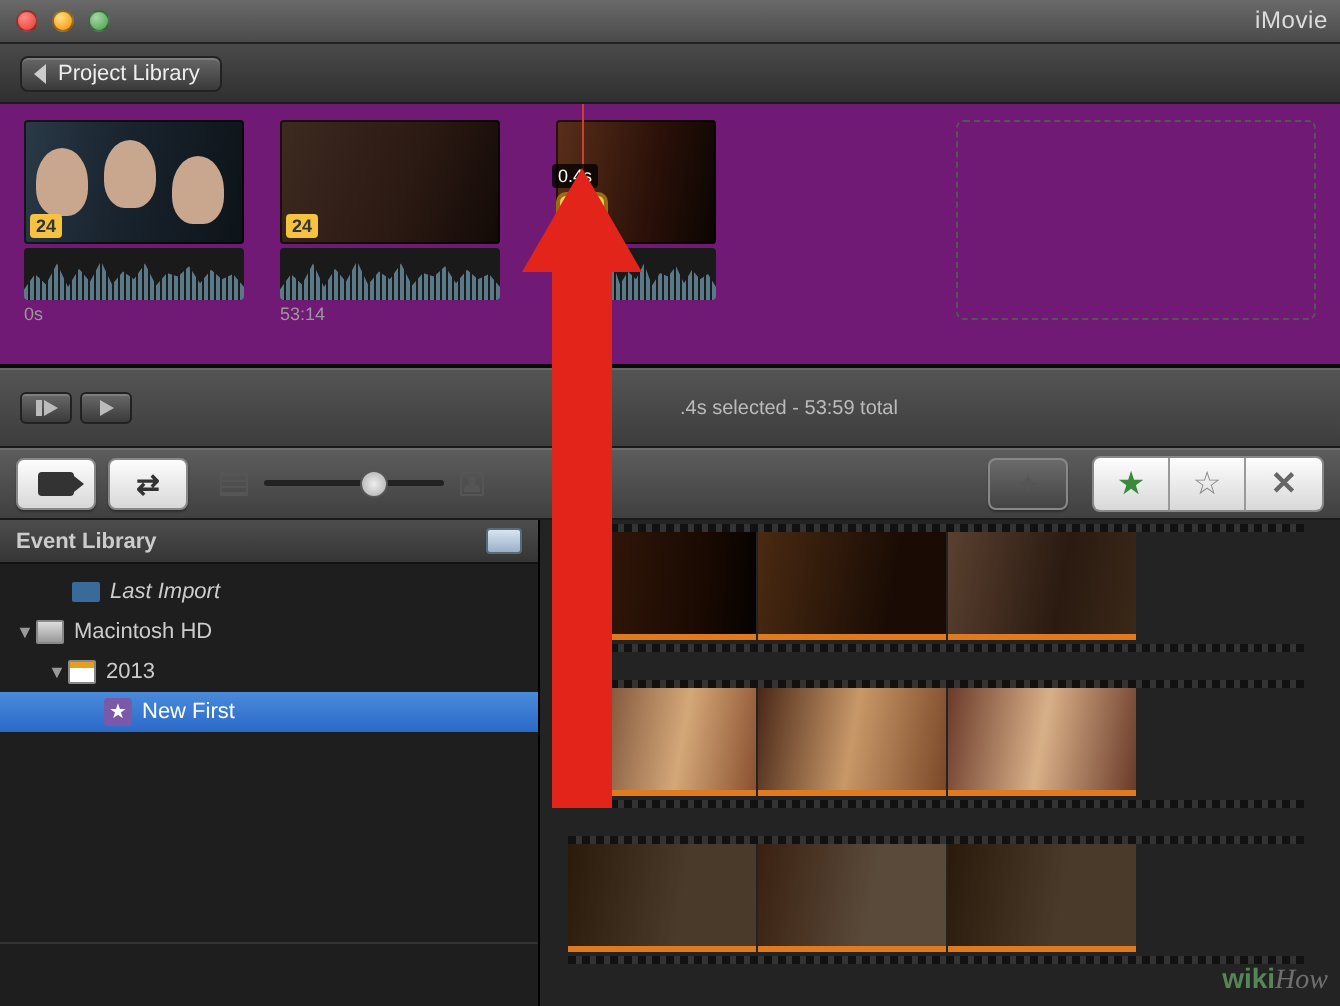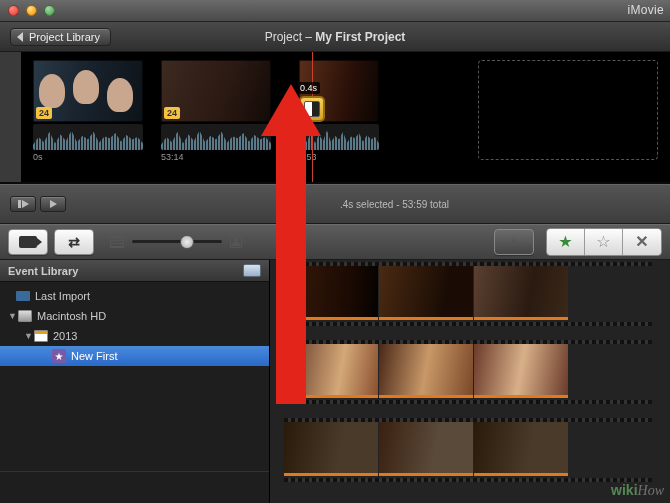--- a/index.html
+++ b/index.html
@@ -15,21 +15,21 @@
   .app-title { position:absolute; right:6px; top:3px; color:#ddd; font-size:12px; letter-spacing:.3px; }
 
   
   .topbar { height:30px; background:linear-gradient(#4a4a4a,#2f2f2f); display:flex; align-items:center; padding:0 10px; border-bottom:1px solid #1a1a1a; position:relative; }
   .proj-lib-btn { background:linear-gradient(#666,#3a3a3a); color:#eee; border:1px solid #222; border-radius:4px; padding:2px 10px 2px 18px; font-size:11px; position:relative; box-shadow:inset 0 1px 0 rgba(255,255,255,.15);}
   .proj-lib-btn:before { content:""; position:absolute; left:6px; top:50%; transform:translateY(-50%); border-right:6px solid #ccc; border-top:5px solid transparent; border-bottom:5px solid transparent;}
   .proj-title { color:#ddd; font-size:12px; margin-left:auto; margin-right:auto; position:absolute; left:50%; transform:translateX(-50%); text-align:center; width:300px;}
   .proj-title b{font-weight:600;}
 
   
-  .timeline { height:130px; background:#000000; display:flex; gap:18px; padding:8px 12px 4px 12px; position:relative;margin-left:21px; }
+  .timeline { height:130px; background:#701a75; display:flex; gap:18px; padding:8px 12px 4px 12px; position:relative; }
   .clip { width:110px; display:flex; flex-direction:column; position:relative; }
   .clip.small{width:80px;}
   .thumb { height:62px; background:#000; border-radius:2px; position:relative; overflow:hidden; box-shadow:inset 0 0 0 1px rgba(0,0,0,.6);}
   .thumb.scene-a{background:linear-gradient(100deg,#2a3a48 0%,#1a2530 40%,#0d1318 100%);}
   .thumb.scene-b{background:linear-gradient(110deg,#3d2a20 0%,#2a1812 60%,#120a07 100%);}
   .thumb.scene-c{background:linear-gradient(100deg,#5a2f1a 0%,#2a1008 60%,#0a0502 100%);}
   .head1{position:absolute;width:26px;height:34px;border-radius:50% 50% 40% 40%;background:#c8a78e;}
   .head1.a{left:6px;top:14px;} .head1.b{left:40px;top:10px;} .head1.c{left:74px;top:18px;}
   .fps { position:absolute; left:3px; bottom:3px; background:#f5c242; color:#333; font-size:9px; font-weight:600; padding:1px 3px; border-radius:2px;}
   .wave { height:26px; background:#1a1a1a; margin-top:2px; position:relative; overflow:hidden; border-radius:2px;}
@@ -123,23 +123,20 @@
   <div class="traffic">
     <div class="dot r"></div>
     <div class="dot y"></div>
     <div class="dot g"></div>
   </div>
   <div class="app-title">iMovie</div>
 </div>
 
 <div class="topbar">
   <div class="proj-lib-btn">Project Library</div>
-  <div class="proj-title">
-    <span>Project – </span><b>My First Project</b>
-  </div>
 </div>
 
 <div class="timeline">
   <div class="playhead"></div>
   <div class="trans-time">0.4s</div>
   <div class="trans-badge"></div>
 
   <div class="clip">
     <div class="thumb scene-a">
       <div class="head1 a"></div>
@@ -213,21 +210,21 @@
   </div>
 </div>
 
 <div class="bottom">
   <div class="sidebar">
     <div class="side-header">
       <span>Event Library</span>
       <span class="disk"></span>
     </div>
     <div class="tree">
-      <div class="tree-row" style="padding-left:16px;">
+      <div class="tree-row" style="padding-left:36px;font-style:italic;">
         <span class="imp-icon"></span>
         <span>Last Import</span>
       </div>
       <div class="tree-row" style="padding-left:8px;">
         <span class="disclosure">▼</span>
         <span class="hd-icon"></span>
         <span>Macintosh HD</span>
       </div>
       <div class="tree-row" style="padding-left:24px;">
         <span class="disclosure">▼</span>

